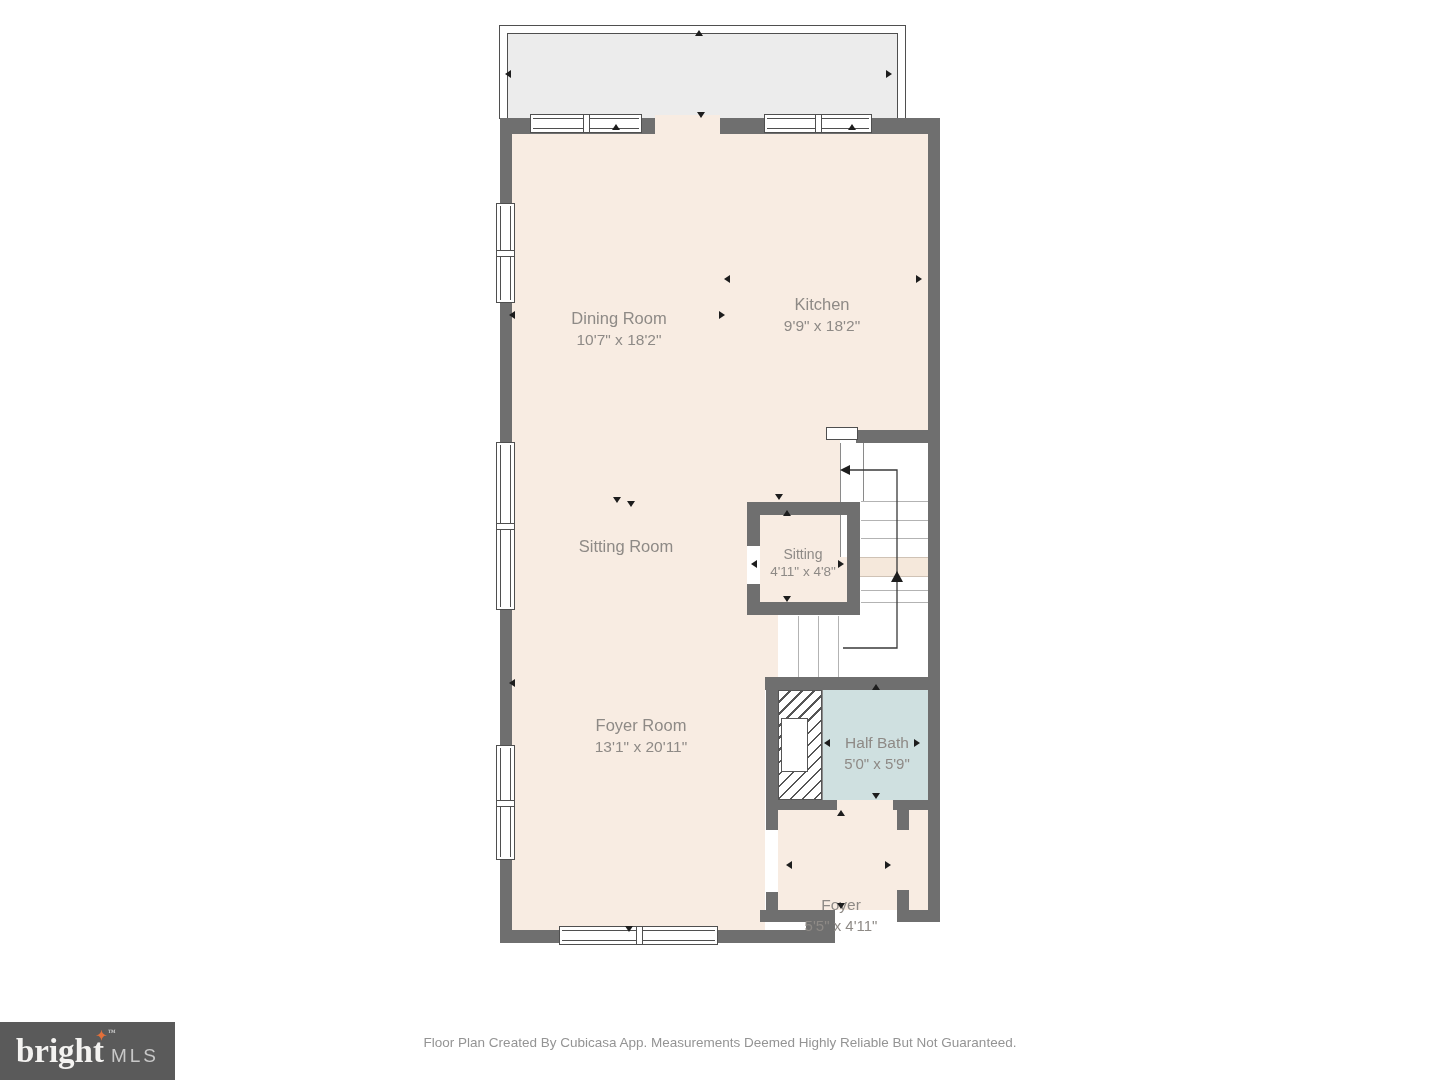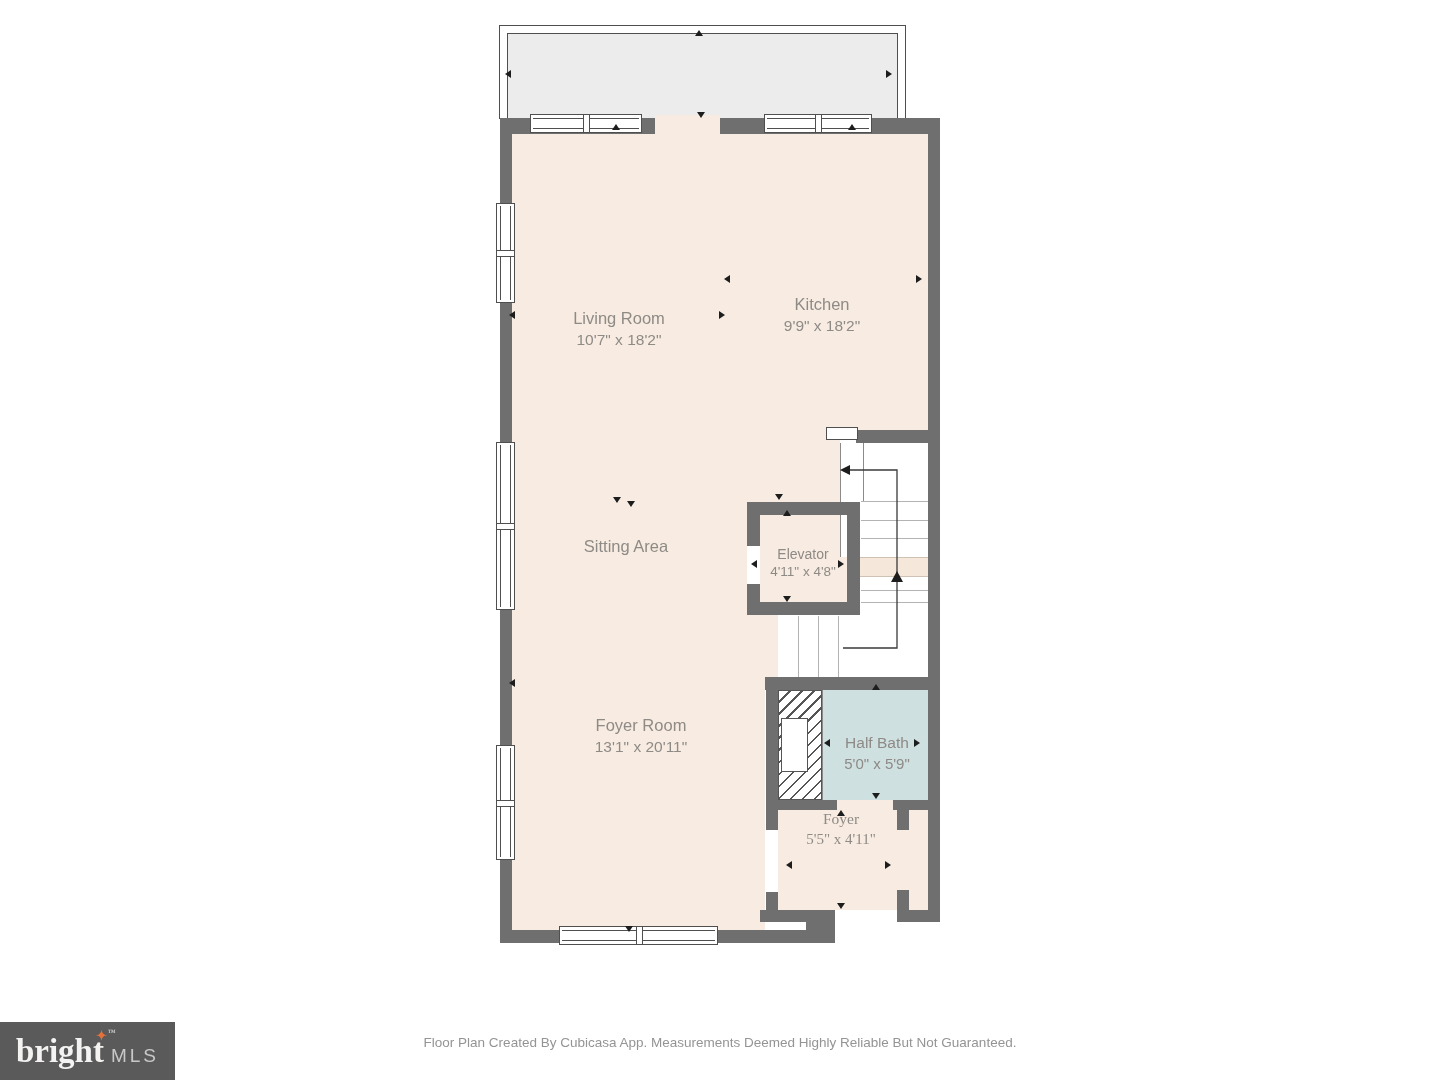--- a/index.html
+++ b/index.html
@@ -123,43 +123,43 @@
   <div class="abs win win-h" style="left:559px;top:926px;width:159px;height:19px;"></div>
   <div class="abs win win-v" style="left:496px;top:203px;width:19px;height:100px;"></div>
   <div class="abs win win-v" style="left:496px;top:442px;width:19px;height:168px;"></div>
   <div class="abs win win-v" style="left:496px;top:745px;width:19px;height:115px;"></div>
 
   <div class="abs hatch" style="left:778px;top:690px;width:44px;height:110px;"></div>
   <div class="abs hatch-box" style="left:781px;top:718px;width:25px;height:52px;"></div>
   <div class="abs halfbath" style="left:822px;top:690px;width:106px;height:110px;"></div>
 
   <div class="abs room-label" style="left:519px;top:308px;width:200px;">
-    <div>Living Room</div>
+    <div>Dining Room</div>
     <div class="dims">10'7" x 18'2"</div>
   </div>
   <div class="abs room-label" style="left:722px;top:294px;width:200px;">
     <div>Kitchen</div>
     <div class="dims">9'9" x 18'2"</div>
   </div>
   <div class="abs room-label" style="left:526px;top:536px;width:200px;">
-    <div>Sitting Area</div>
+    <div>Sitting Room</div>
   </div>
   <div class="abs room-label small" style="left:743px;top:545px;width:120px;">
-    <div>Elevator</div>
+    <div>Sitting</div>
     <div class="dims">4'11" x 4'8"</div>
   </div>
   <div class="abs room-label" style="left:541px;top:715px;width:200px;">
     <div>Foyer Room</div>
     <div class="dims">13'1" x 20'11"</div>
   </div>
   <div class="abs room-label med" style="left:797px;top:732px;width:160px;text-align:center;">
     <div>Half Bath</div>
     <div class="dims">5'0" x 5'9"</div>
   </div>
-  <div class="abs room-label med" style="left:741px;top:808px;width:200px;font-family:Liberation Serif, serif;">
+  <div class="abs room-label med" style="left:741px;top:894px;width:200px;">
     <div>Foyer</div>
     <div class="dims">5'5" x 4'11"</div>
   </div>
 
   <div class="ar ar-up" style="left:695px;top:30px;"></div>
   <div class="ar ar-left" style="left:505px;top:70px;"></div>
   <div class="ar ar-right" style="left:886px;top:70px;"></div>
   <div class="ar ar-down" style="left:697px;top:112px;"></div>
   <div class="ar ar-up" style="left:612px;top:124px;"></div>
   <div class="ar ar-up" style="left:848px;top:124px;"></div>

